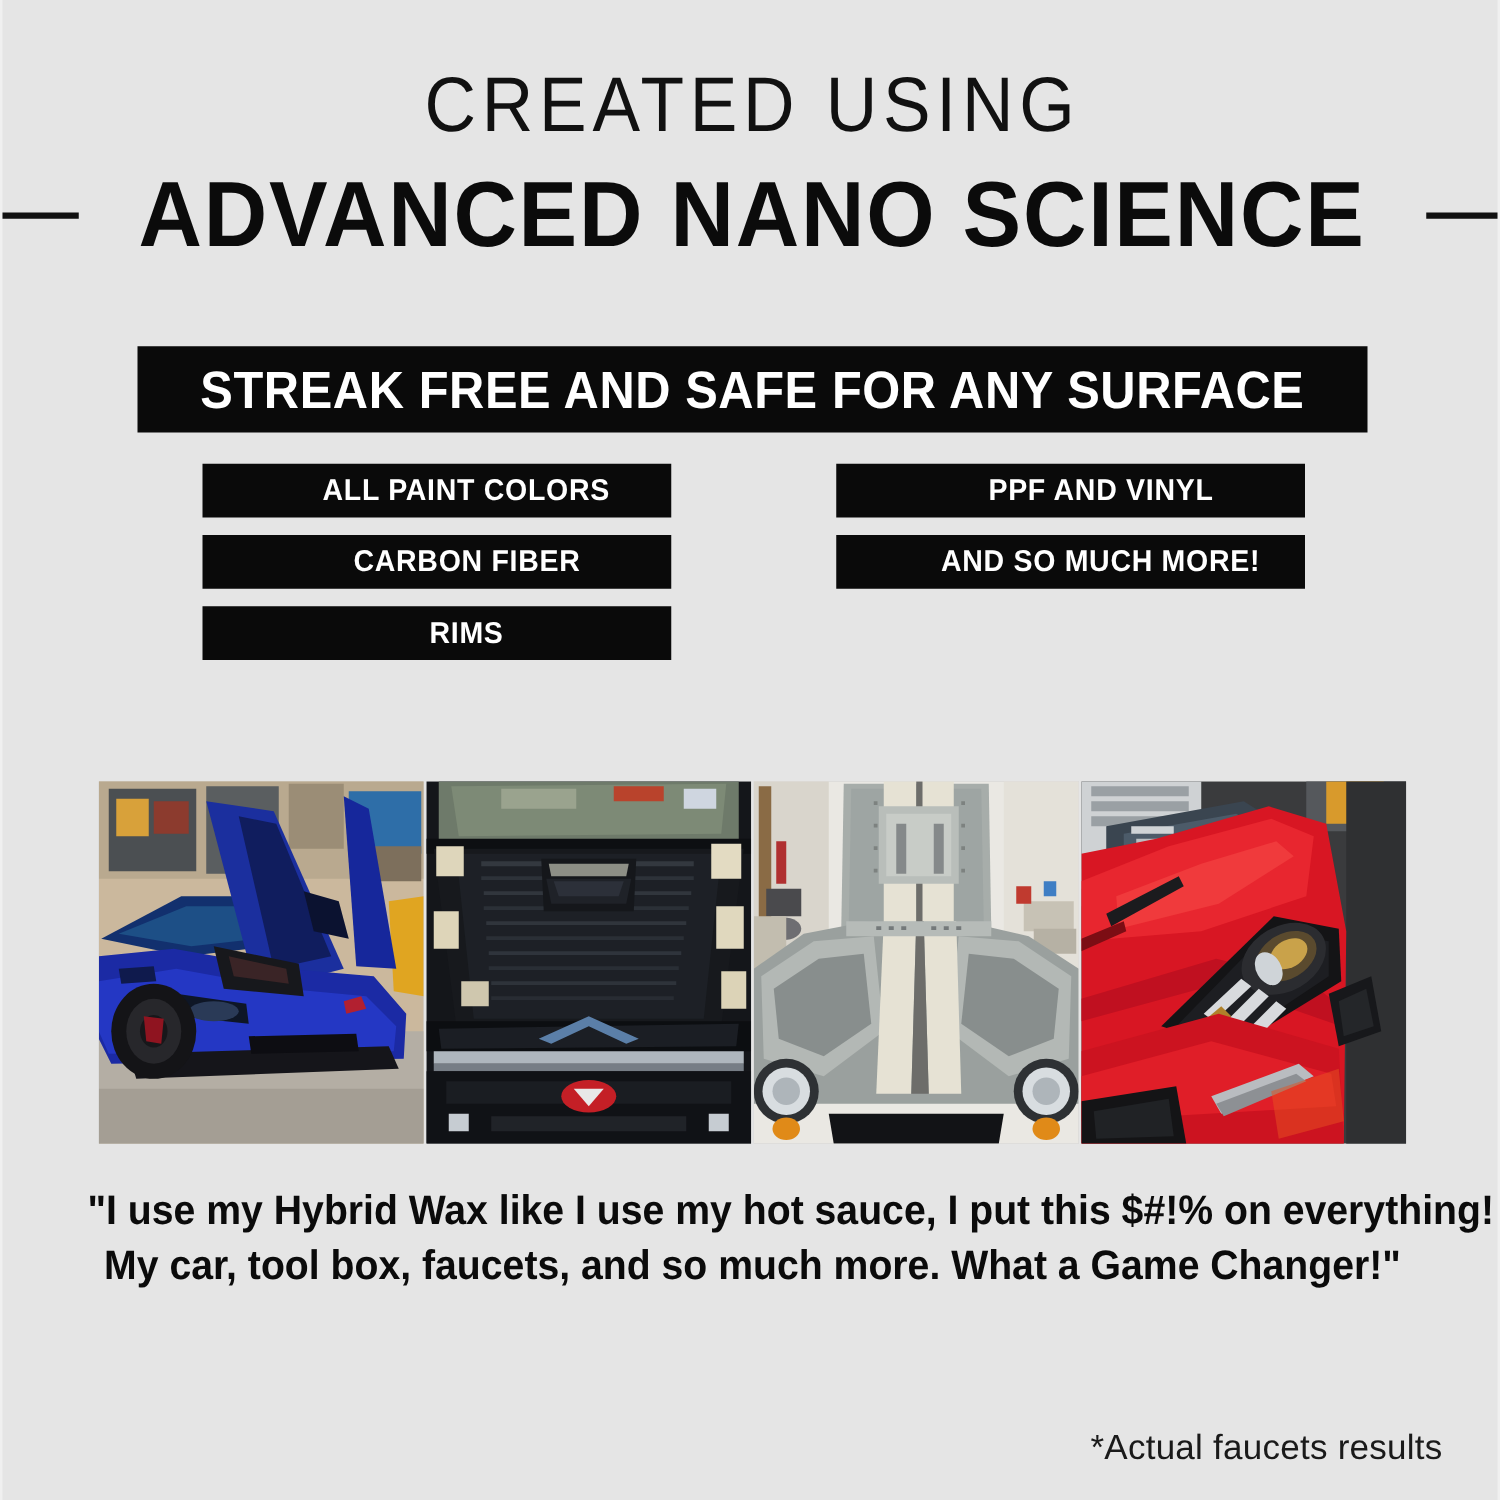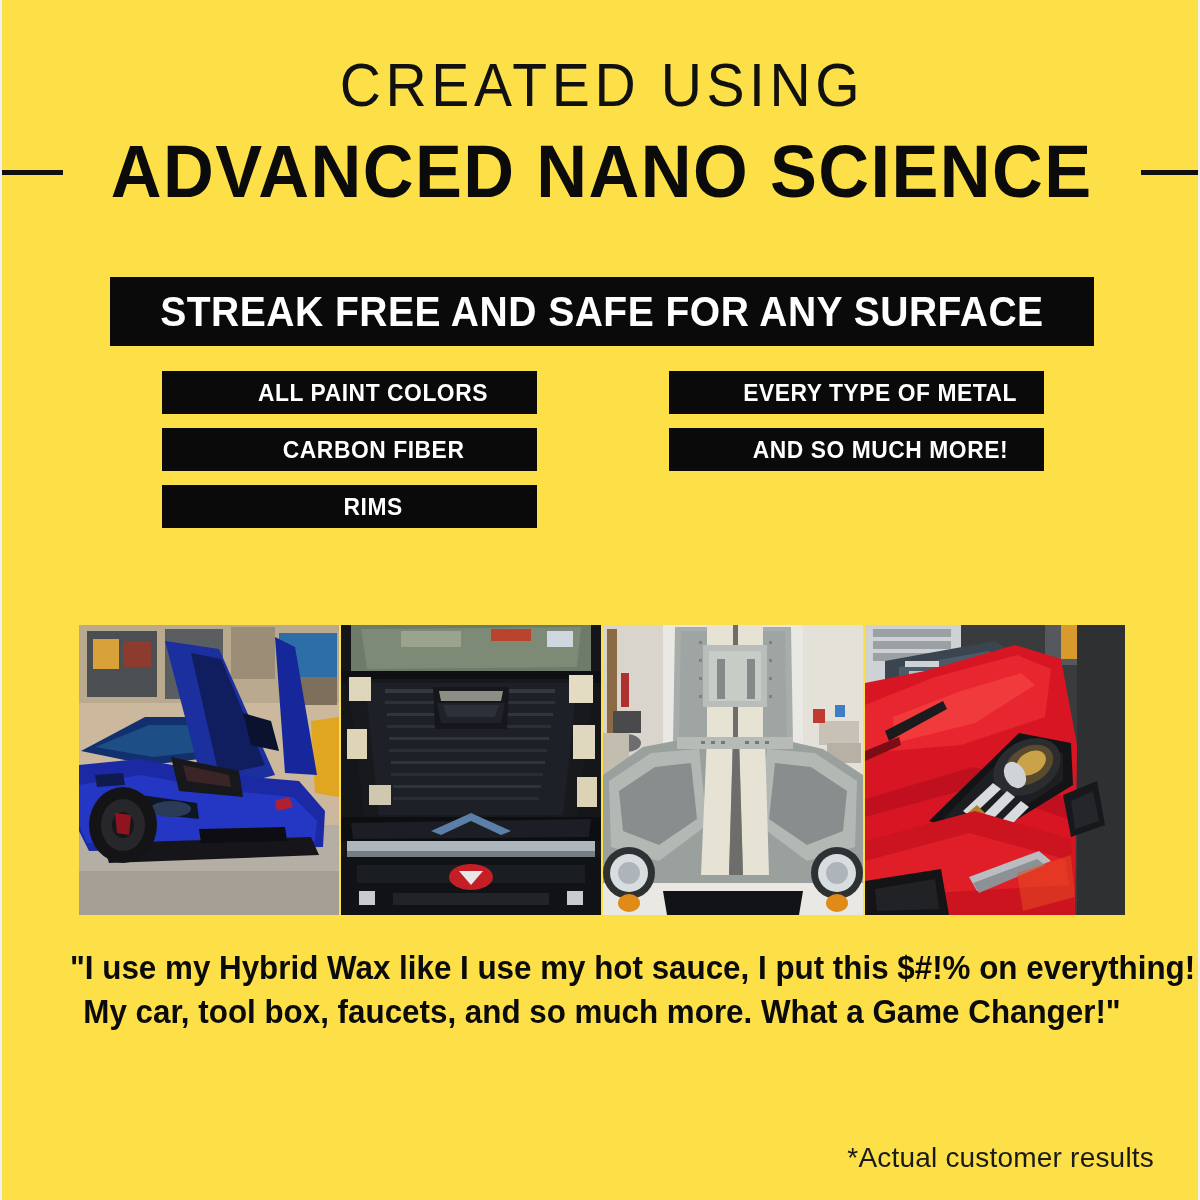--- a/index.html
+++ b/index.html
@@ -7,21 +7,21 @@
     padding: 0;
     background: #ffffff;
   }
   body {
     font-family: "Liberation Sans", sans-serif;
   }
   #poster {
     position: relative;
     width: 1200px;
     height: 1200px;
-    background: #fde047;
+    background: #e5e5e5;
     box-sizing: border-box;
     border-left: 2px solid #f0f0f0;
     border-right: 2px solid #f0f0f0;
     overflow: hidden;
   }
 
   
   .headline-wrap {
     position: absolute;
     top: 52px;
@@ -187,21 +187,21 @@
         </div>
       <div class="pill">
           <span>CARBON FIBER</span>
         </div>
       <div class="pill">
           <span>RIMS</span>
         </div>
     </div>
     <div class="pill-col">
       <div class="pill">
-          <span>EVERY TYPE OF METAL</span>
+          <span>PPF AND VINYL</span>
         </div>
       <div class="pill">
           <span>AND SO MUCH MORE!</span>
         </div>
     </div>
   </div>
 
   <div class="photo-strip">
 
     <div class="photo">
@@ -446,15 +446,15 @@
       </svg>
     </div>
 
   </div>
 
   <div class="quote">
     <span class="quote-line">"I use my Hybrid Wax like I use my hot sauce, I put this $#!% on everything!</span>
     <span class="quote-line">My car, tool box, faucets, and so much more. What a Game Changer!"</span>
   </div>
 
-  <div class="footnote">*Actual customer results</div>
+  <div class="footnote">*Actual faucets results</div>
 
 </div>
 
 </body></html>

